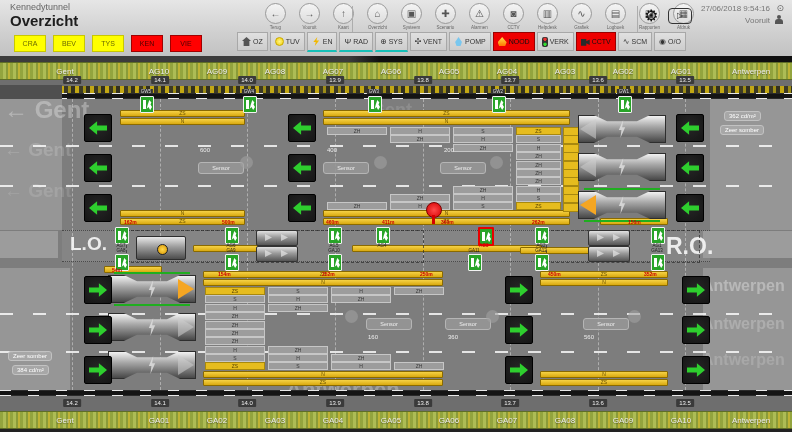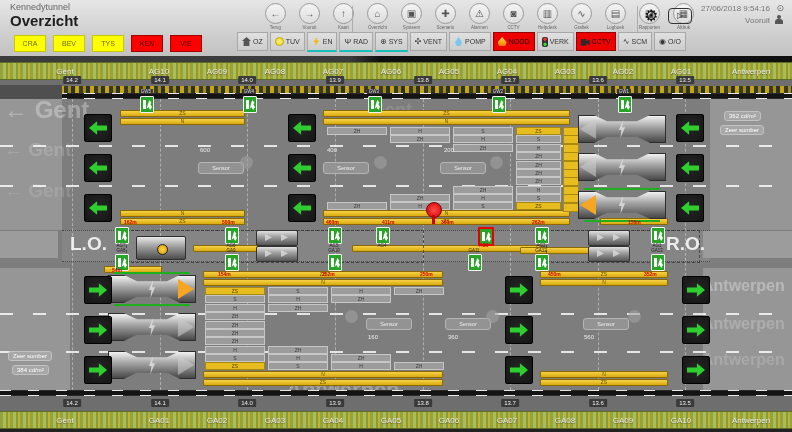--- a/index.html
+++ b/index.html
@@ -372,21 +372,21 @@
       <div class="door" style="left: 368px; top: 96px; position: absolute;"></div>
       <div class="gwb" style="left: 498px; top: 89px; position: absolute;">GW2</div>
       <div class="door" style="left: 492px; top: 96px; position: absolute;"></div>
       <div class="gwb" style="left: 624px; top: 89px; position: absolute;">GW1</div>
       <div class="door" style="left: 618px; top: 96px; position: absolute;"></div>
       <div class="abs" style="left: 0px; top: 231px; width: 58px; height: 27px; position: absolute; background: rgb(156, 156, 156);"></div>
       <div class="abs" style="left: 703px; top: 231px; width: 89px; height: 27px; position: absolute; background: rgb(156, 156, 156);"></div>
       <div class="drect" style="left: 126px; top: 230px; width: 296px; height: 31px; position: absolute;"></div>
       <div class="drect" style="left: 546px; top: 230px; width: 152px; height: 31px; position: absolute;"></div>
       <div class="ghost" style="left: 70px; top: 233px; position: absolute; font-size: 19px; color: rgba(245, 245, 245, 0.92); opacity: 1;">L.O.</div>
-      <div class="ghost" style="left: 666px; top: 233px; position: absolute; font-size: 19px; color: rgba(245, 245, 245, 0.92); opacity: 1;">R.O.</div>
+      <div class="ghost" style="left: 666px; top: 233px; position: absolute; font-size: 23px; color: rgba(245, 245, 245, 0.92); opacity: 1;">R.O.</div>
       <div class="bar" style="left: 193px; top: 245px; width: 84px; height: 7px; position: absolute;"></div>
       <div class="bar" style="left: 352px; top: 245px; width: 190px; height: 7px; position: absolute;"></div>
       <div class="bar" style="left: 520px; top: 247px; width: 92px; height: 7px; position: absolute;"></div>
       <div class="cfan" style="left: 136px; top: 236px; position: absolute;"></div>
       <div class="tfan" style="left: 256px; top: 230px; position: absolute;"></div>
       <div class="tfan" style="left: 256px; top: 246px; position: absolute;"></div>
       <div class="tfan" style="left: 588px; top: 230px; position: absolute;"></div>
       <div class="tfan" style="left: 588px; top: 246px; position: absolute;"></div>
       <div class="door" style="left: 115px; top: 227px; position: absolute;"></div>
       <div class="dlbl" style="left: 121px; top: 243px; position: absolute;">AG7</div>

